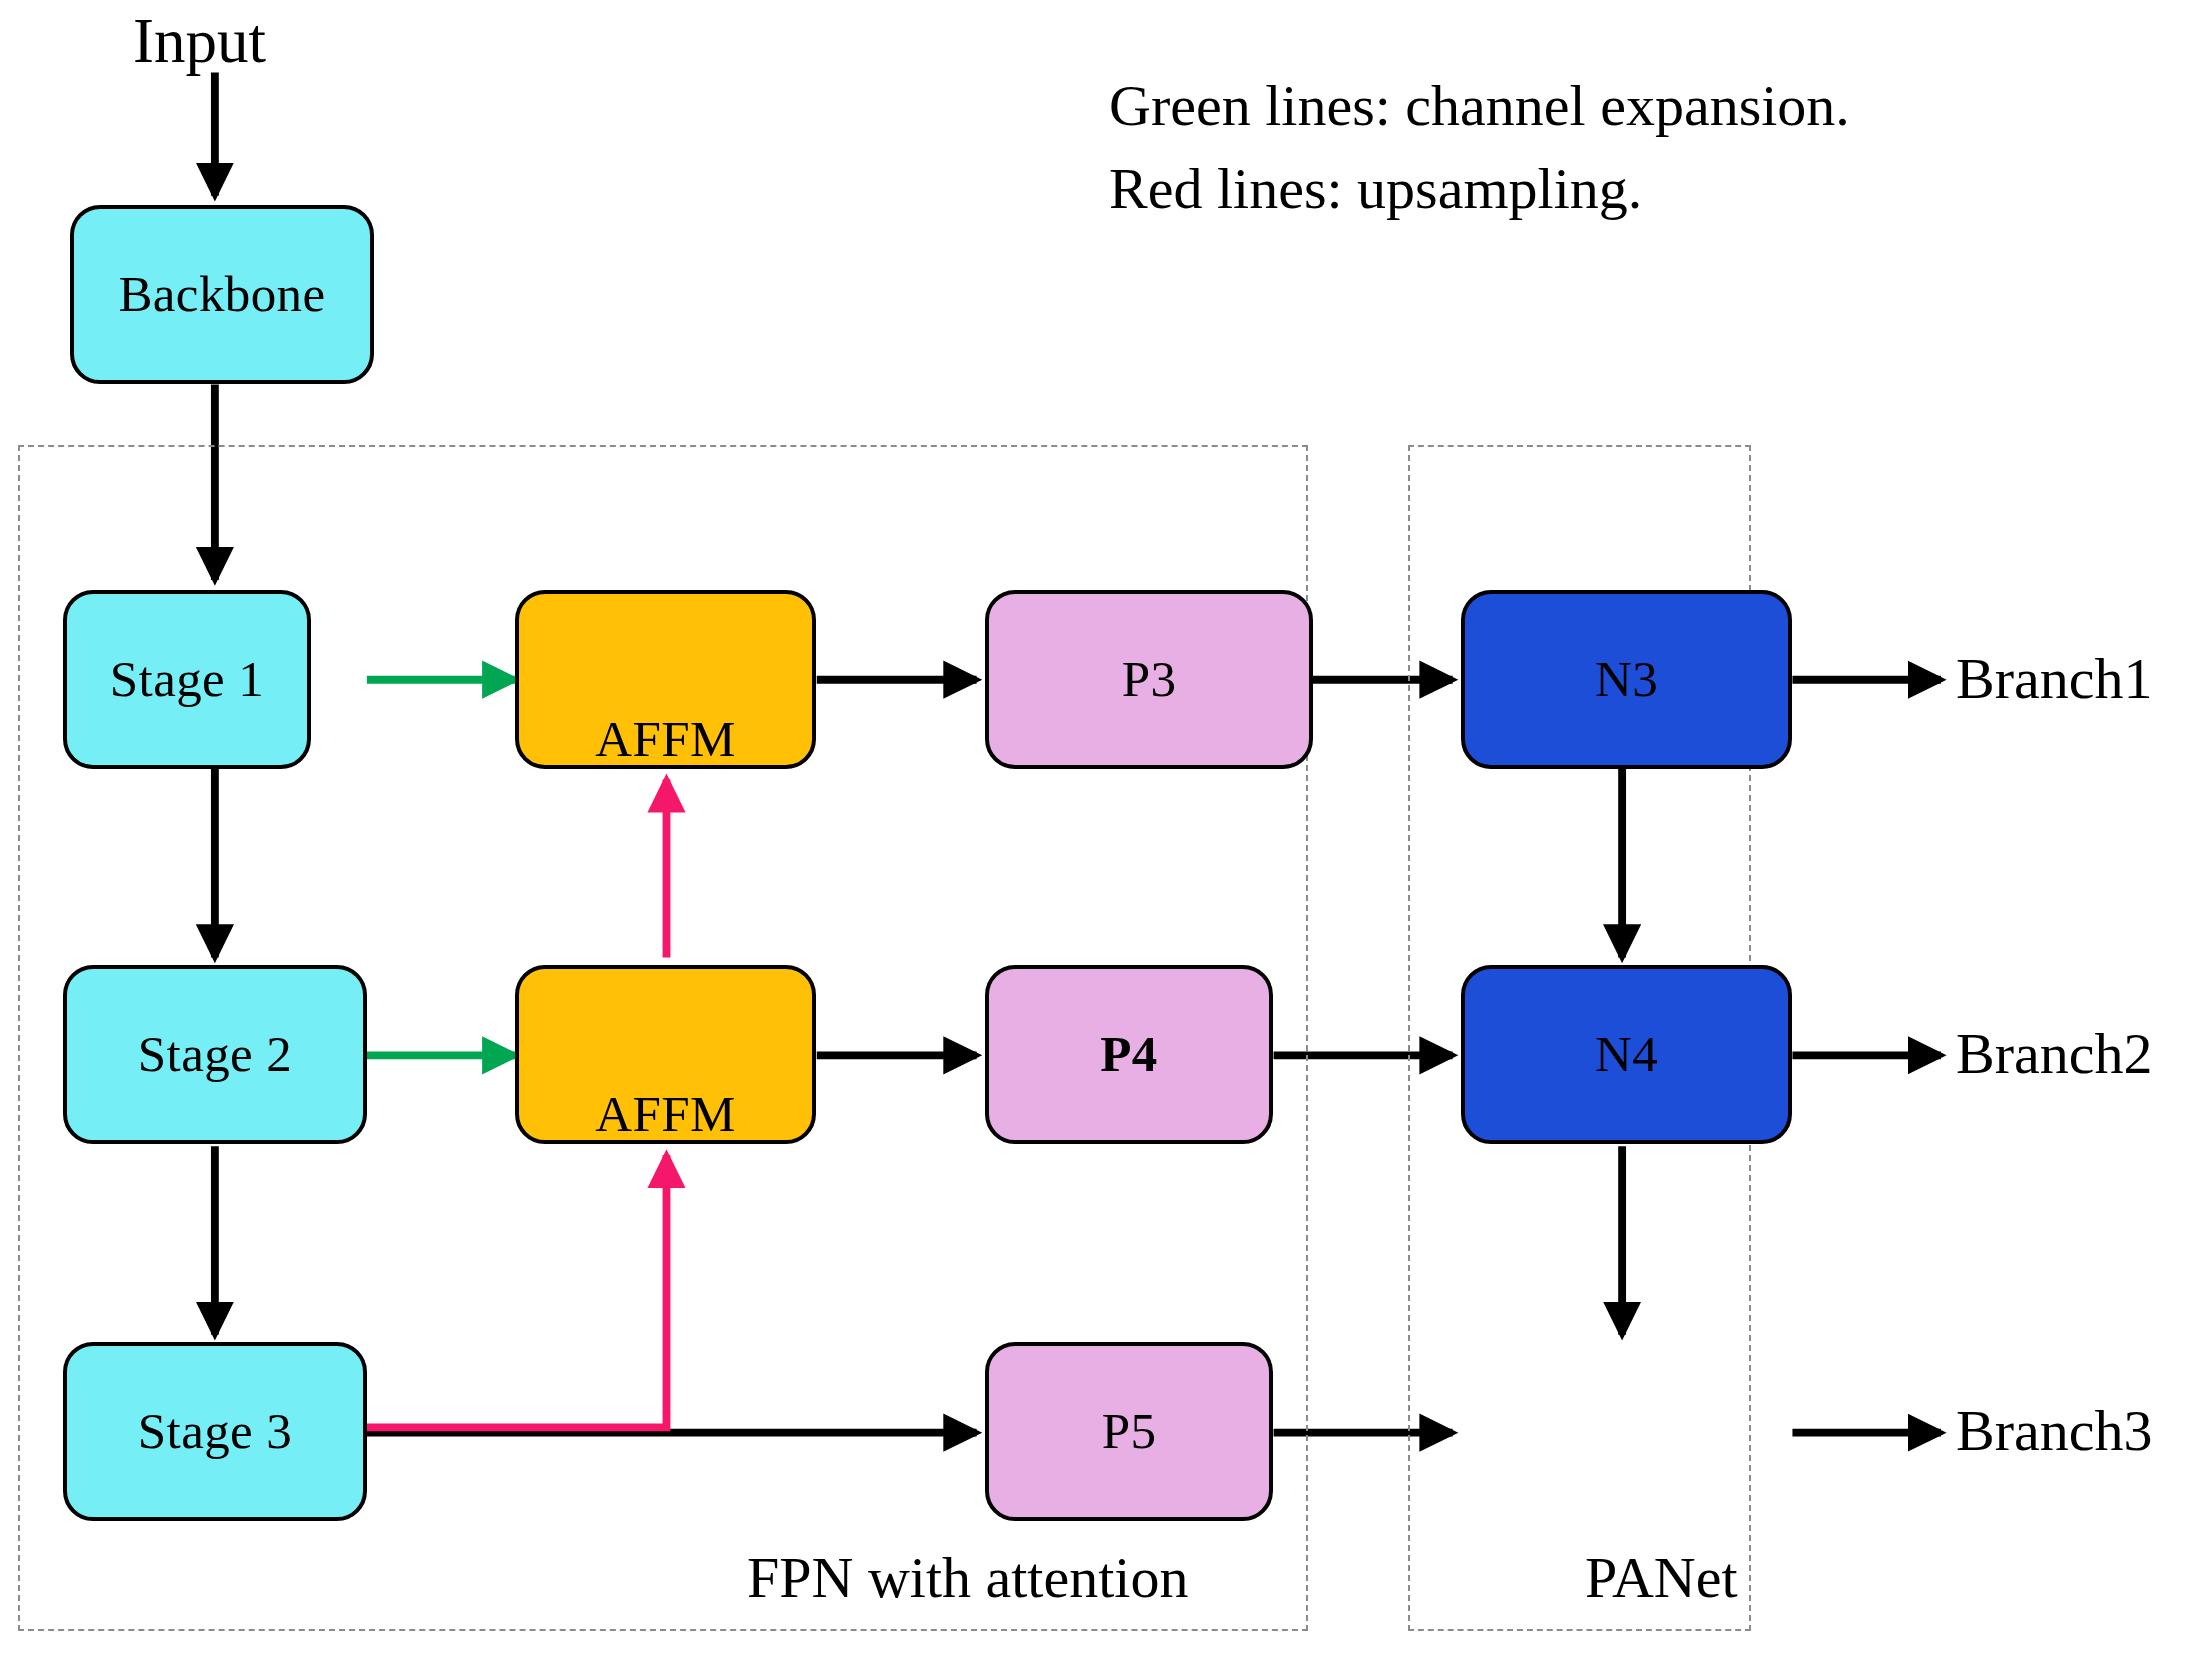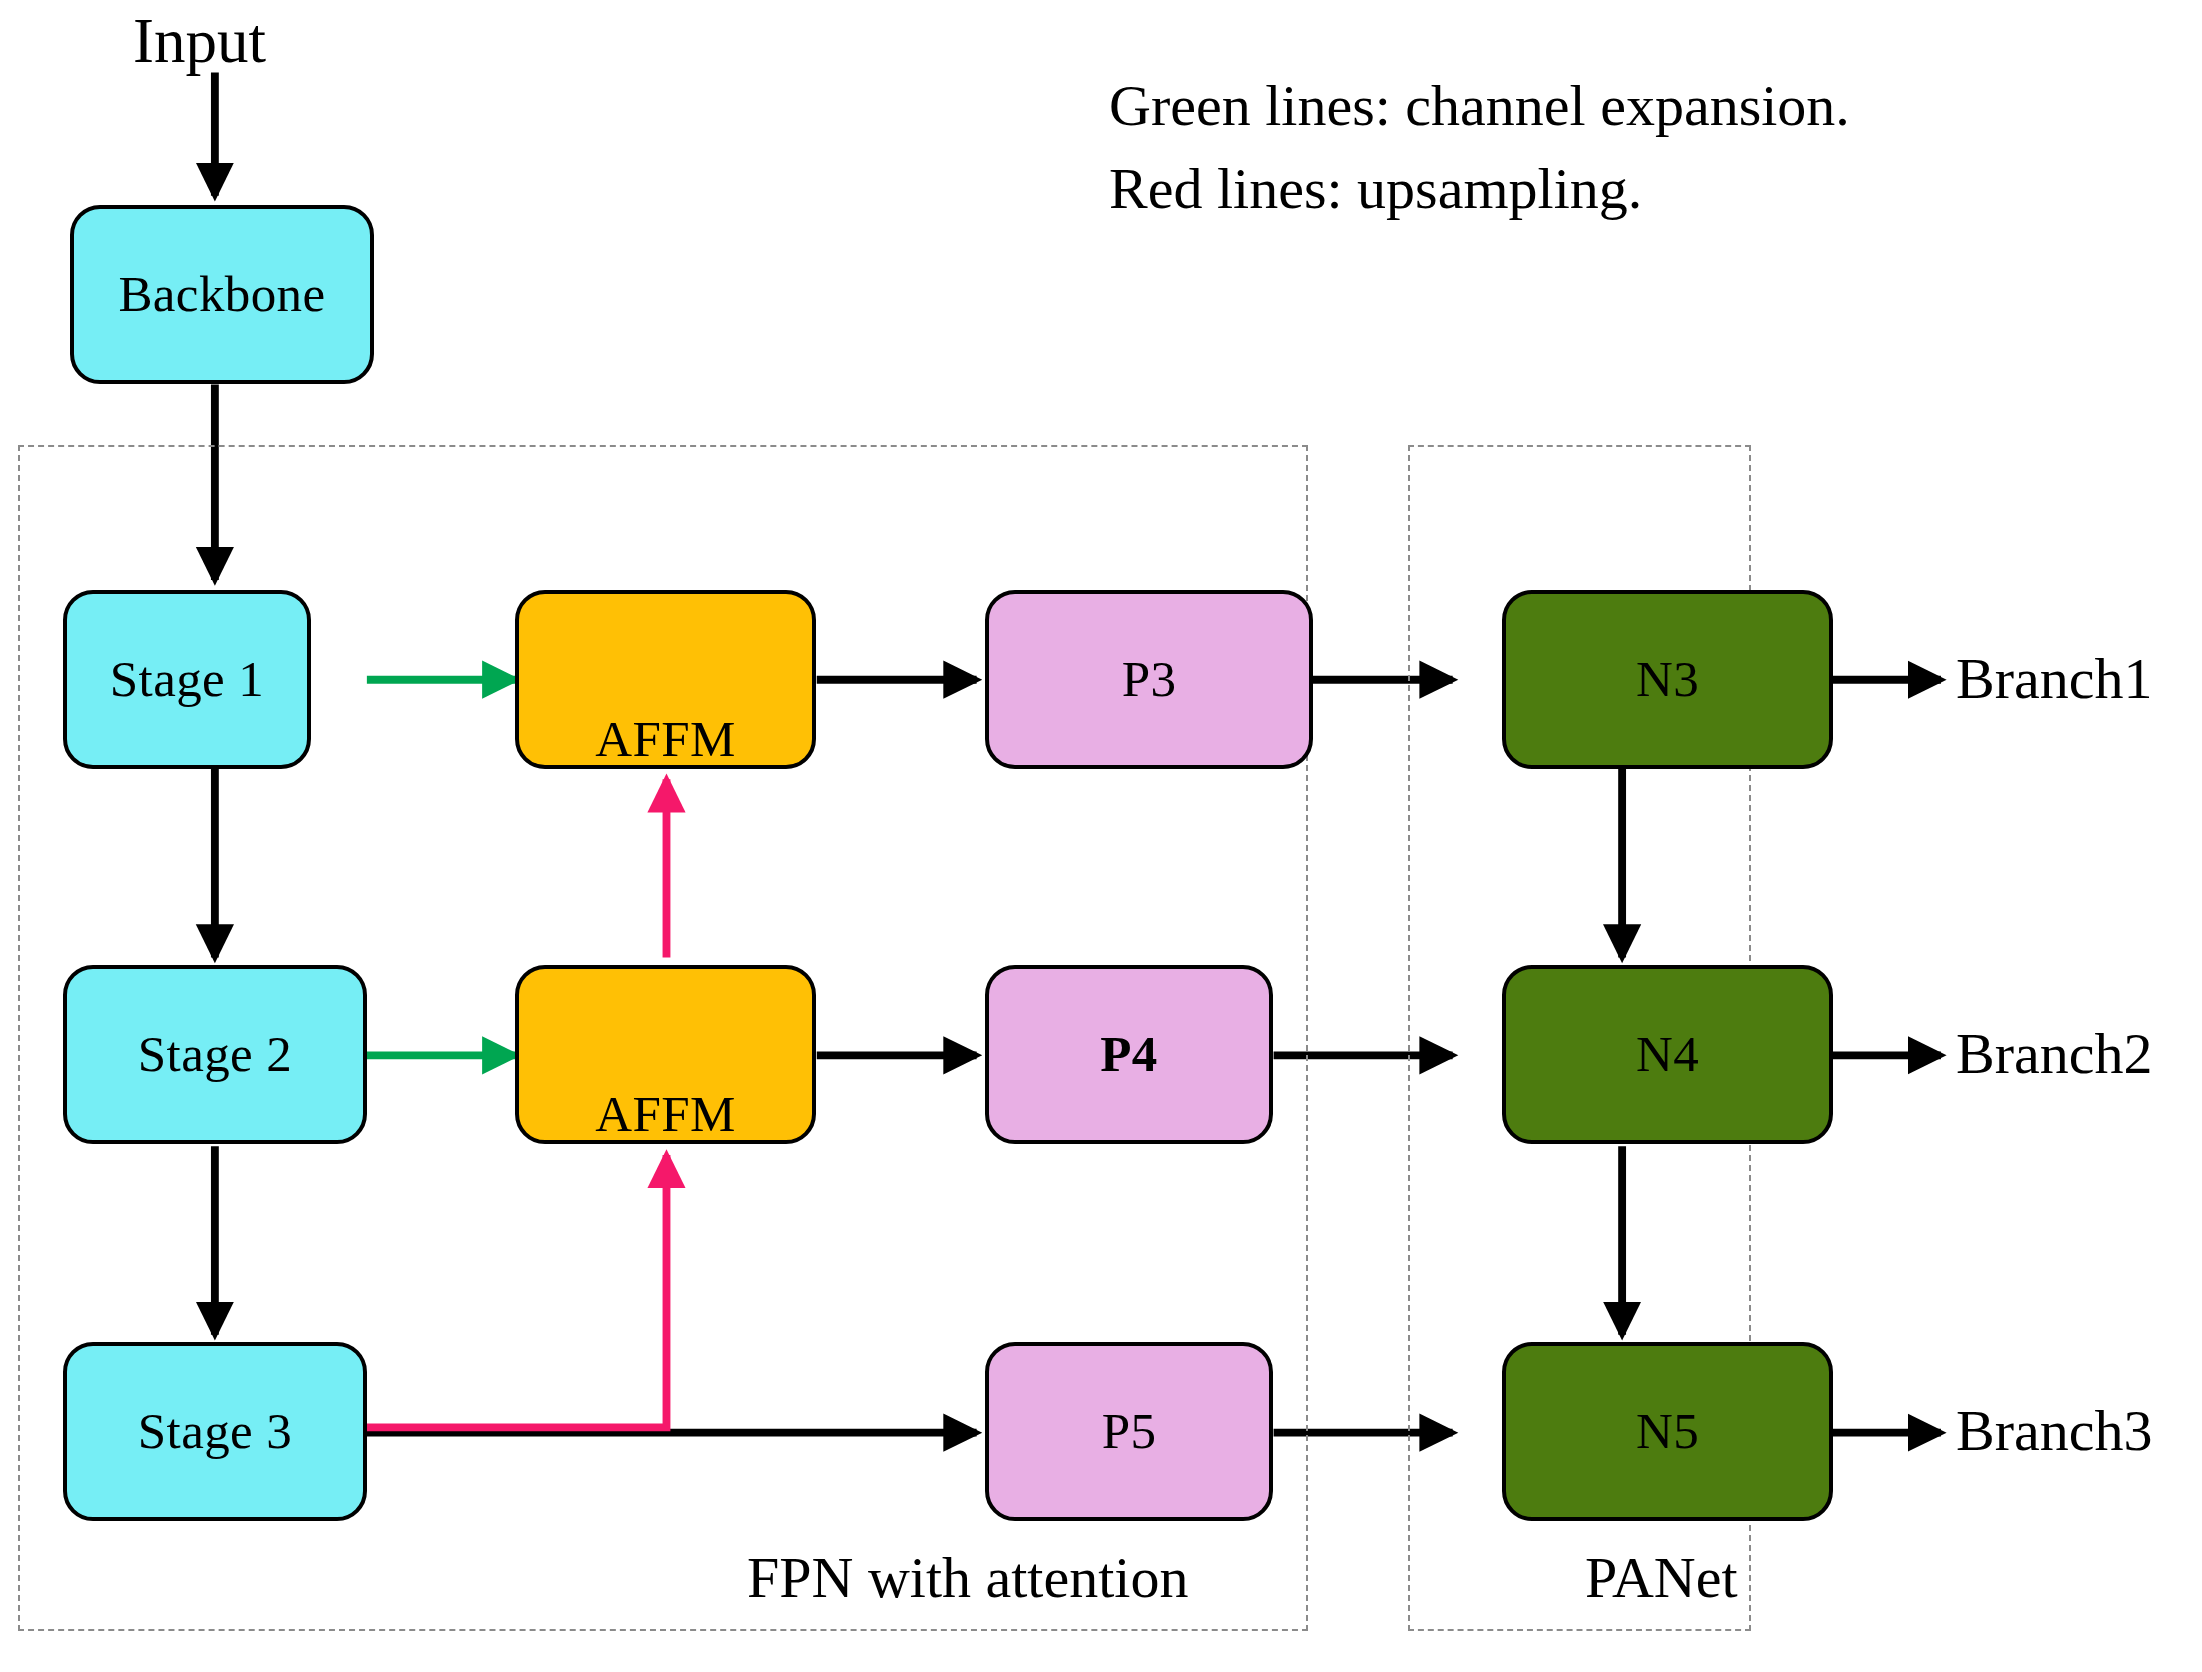--- a/index.html
+++ b/index.html
@@ -29,21 +29,21 @@
   }
   .node span{
     display:block;
     line-height:1;
     letter-spacing:0.4px;
   }
   .n-backbone{background:#76EEF5;}
   .n-stage{background:#76EEF5;}
   .n-affm{background:#FFC005;align-items:flex-end;}
   .n-p{background:#E8AFE4;}
-  .n-n{background:#4d7c0f;margin-left:41px;}
+  .n-n{background:#1d4ed8;}
 
   
   .group-box{
     position:absolute;
     box-sizing:border-box;
     border:2.6px dashed #8b8b8b;
     background:transparent;
     z-index:1;
   }
   .group-label{
@@ -168,23 +168,20 @@
   <div class="node n-p" style="left:985px; top:1342px; width:288px; height:179px;">
     <span style="font-size:51px;text-align:right;">P5</span>
   </div>
 
   <div class="node n-n" style="left:1461px; top:590px; width:331px; height:179px;">
     <span style="font-size:51px;">N3</span>
   </div>
   <div class="node n-n" style="left:1461px; top:965px; width:331px; height:179px;">
     <span style="font-size:51px;">N4</span>
   </div>
-  <div class="node n-n" style="left:1461px; top:1342px; width:331px; height:179px;">
-    <span style="font-size:51px;">N5</span>
-  </div>
 
   <div class="free-text" style="left:1956px; top:645px; font-size:58px;">Branch1</div>
   <div class="free-text" style="left:1956px; top:1020px; font-size:58px;">Branch2</div>
   <div class="free-text" style="left:1956px; top:1397px; font-size:58px;">Branch3</div>
 
   <div class="group-label" style="left:747px; top:1544px; font-size:58px;">FPN with attention</div>
   <div class="group-label" style="left:1786px; top:1544px; font-size:58px; transform:translateX(-201px);">PANet</div>
 
 </div>
 

